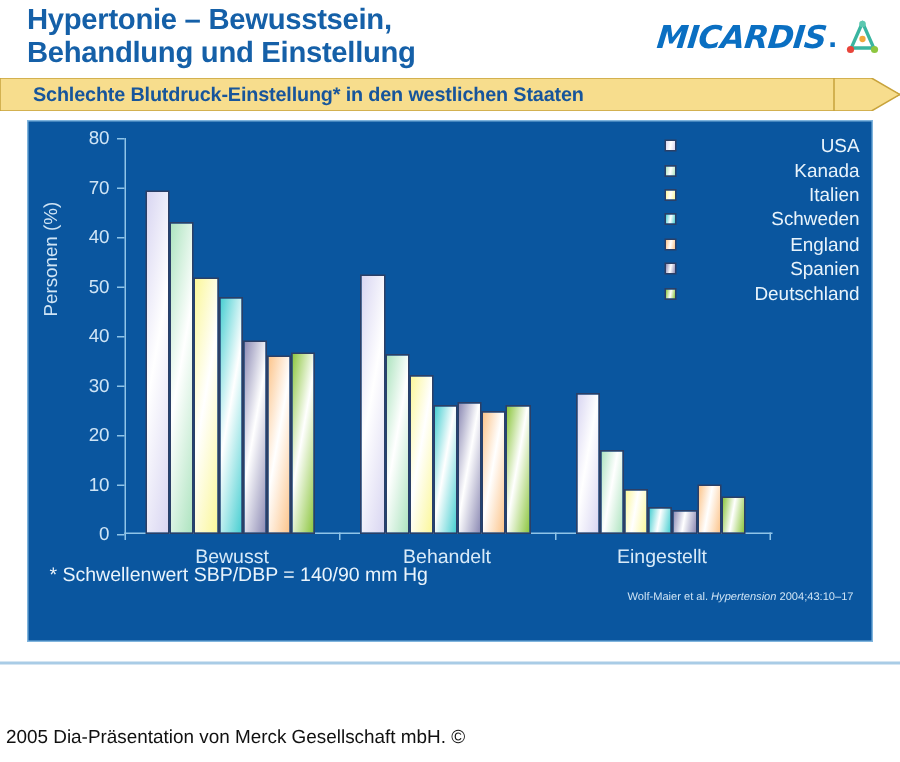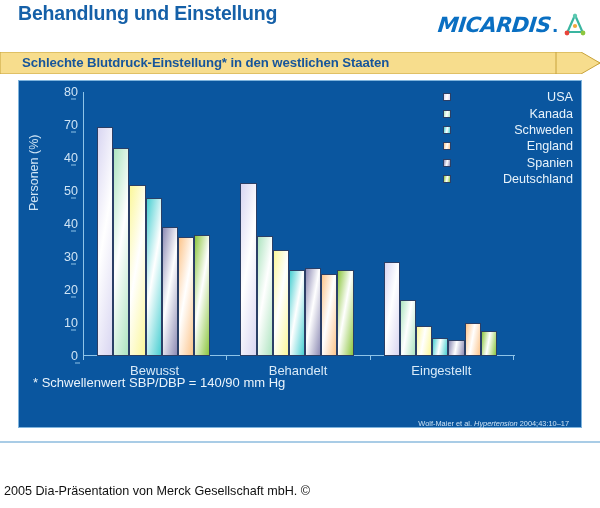--- a/index.html
+++ b/index.html
@@ -133,21 +133,20 @@
     background: #8fc4e8;
   }
 
   .ytick {
     position: absolute;
     right: 100%;
     transform: translateY(-50%);
     white-space: nowrap;
     display: flex;
     align-items: center;
-    flex-direction: column;
   }
   .ytick .ylab {
     color: #cfe4f5;
     font-size: 12.5px;
     margin-right: 5px;
   }
   .ytick .ymark {
     display: block;
     width: 5px;
     height: 1px;
@@ -226,21 +225,21 @@
     position: absolute;
     left: 14px;
     top: 294px;
     color: #eaf4fc;
     font-size: 13px;
     white-space: nowrap;
   }
   #citation {
     position: absolute;
     right: 12px;
-    top: 338px;
+    top: 312px;
     color: #cfe4f5;
     font-size: 7.4px;
     white-space: nowrap;
   }
   #citation .ital { font-style: italic; }
 
   
   #caption-sep {
     position: absolute;
     left: 0;
@@ -259,20 +258,21 @@
     margin-top: 36px;
   }
 </style>
 </head>
 <body>
 
 <div id="slide">
 
   <div id="title-block">
     <div id="slide-title">
+      <span class="ln">Hypertonie – Bewusstsein,</span>
       <span class="ln">Behandlung und Einstellung</span>
     </div>
 
     <div id="brand">
       <span id="brand-word">MICARDIS</span>
       <span id="brand-dot">.</span>
       <span id="brand-mark">
         <svg viewBox="0 0 26 26" width="26" height="26" aria-hidden="true">
           <g fill="none" stroke="#3ab5a0" stroke-width="2.2" stroke-linecap="round">
             <path d="M13 3 L5.5 20"></path>
@@ -373,20 +373,24 @@
     <div id="legend">
         <div class="legend-item">
           <span class="legend-swatch" style="background: linear-gradient(100deg, rgb(217, 214, 242) 0%, rgb(255, 255, 255) 50%, rgb(217, 214, 242) 100%);"></span>
           <span class="legend-label">USA</span>
         </div>
         <div class="legend-item">
           <span class="legend-swatch" style="background: linear-gradient(100deg, rgb(174, 228, 192) 0%, rgb(255, 255, 255) 50%, rgb(174, 228, 192) 100%);"></span>
           <span class="legend-label">Kanada</span>
         </div>
         <div class="legend-item">
+          <span class="legend-swatch" style="background: linear-gradient(100deg, rgb(251, 247, 154) 0%, rgb(255, 255, 255) 50%, rgb(251, 247, 154) 100%);"></span>
+          <span class="legend-label">Italien</span>
+        </div>
+        <div class="legend-item">
           <span class="legend-swatch" style="background: linear-gradient(100deg, rgb(73, 207, 210) 0%, rgb(255, 255, 255) 50%, rgb(73, 207, 210) 100%);"></span>
           <span class="legend-label">Schweden</span>
         </div>
         <div class="legend-item">
           <span class="legend-swatch" style="background: linear-gradient(100deg, rgb(252, 197, 140) 0%, rgb(255, 255, 255) 50%, rgb(252, 197, 140) 100%);"></span>
           <span class="legend-label">England</span>
         </div>
         <div class="legend-item">
           <span class="legend-swatch" style="background: linear-gradient(100deg, rgb(142, 140, 181) 0%, rgb(255, 255, 255) 50%, rgb(142, 140, 181) 100%);"></span>
           <span class="legend-label">Spanien</span>

